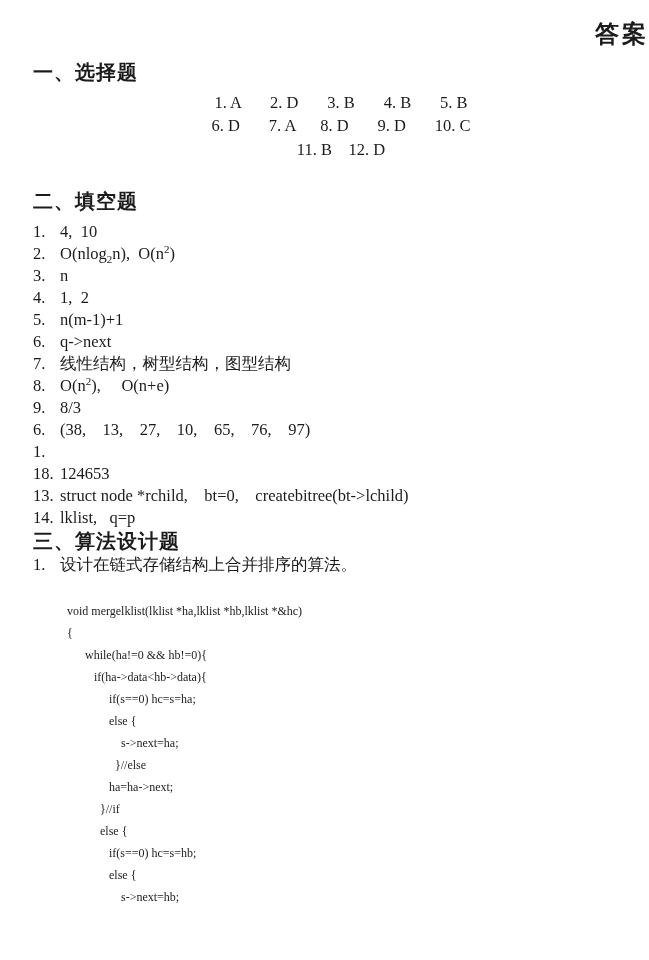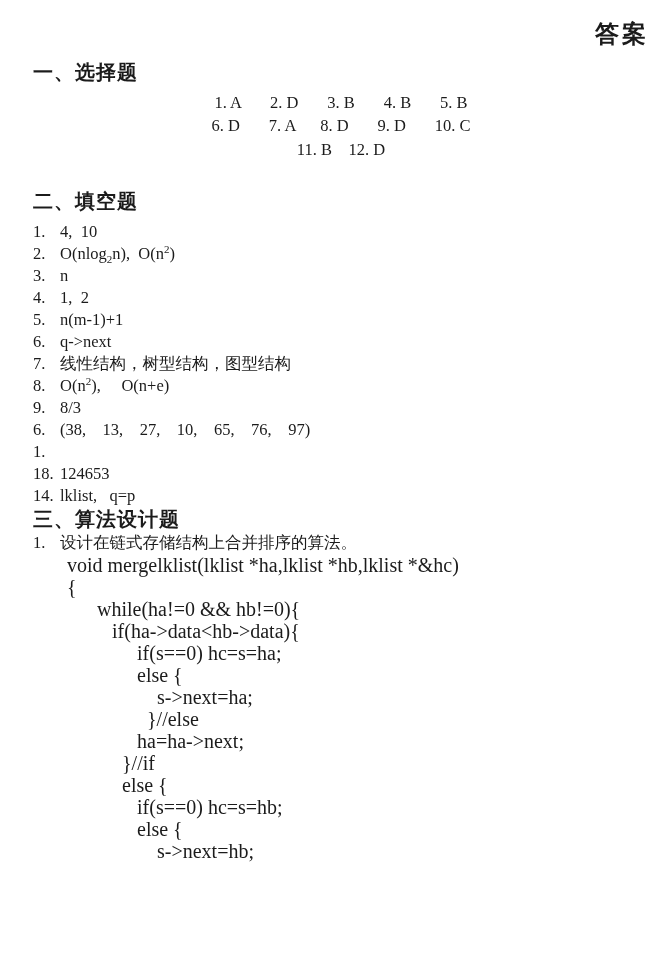--- a/index.html
+++ b/index.html
@@ -54,23 +54,23 @@
   }
   .item-text {
     white-space: pre;
   }
   sub.small, sup.small {
     font-size: 11px;
     line-height: 0;
   }
   .problem-row { margin-top: 0; }
   .code-block {
-    margin-top: 0;
+    margin-top: 24px;
     margin-left: 67px;
-    font-size: 20px;
+    font-size: 12px;
     line-height: 22px;
   }
   .code-line { white-space: pre; }
 </style>
 </head>
 <body>
 
 <div class="page">
 
   <div class="doc-title">答案</div>
@@ -127,20 +127,24 @@
       <span class="item-text">(38,    13,    27,    10,    65,    76,    97)</span>
     </div>
     <div class="fill-item">
       <span class="item-num">1.</span>
     </div>
     <div class="fill-item">
       <span class="item-num">18.</span>
       <span class="item-text">124653</span>
     </div>
     <div class="fill-item">
+      <span class="item-num">13.</span>
+      <span class="item-text">struct node *rchild,    bt=0,    createbitree(bt-&gt;lchild)</span>
+    </div>
+    <div class="fill-item">
       <span class="item-num">14.</span>
       <span class="item-text">lklist,   q=p</span>
     </div>
   </div>
 
   <div class="sec-heading h-sec3">三、算法设计题</div>
 
   <div class="problem-row">
     <span class="item-num">1.</span>
     <span class="item-text">设计在链式存储结构上合并排序的算法。</span>

